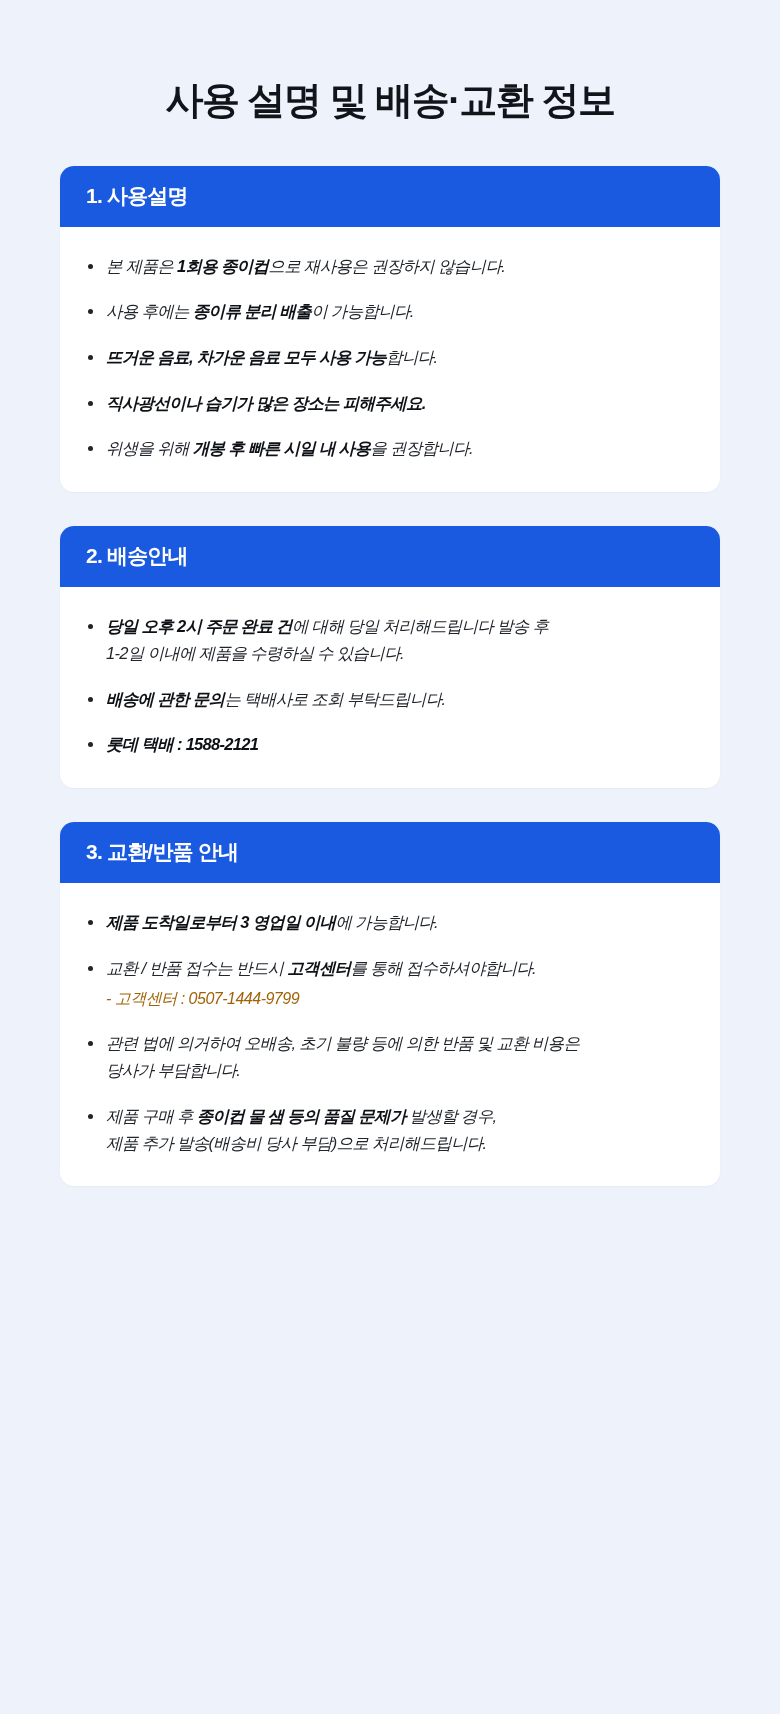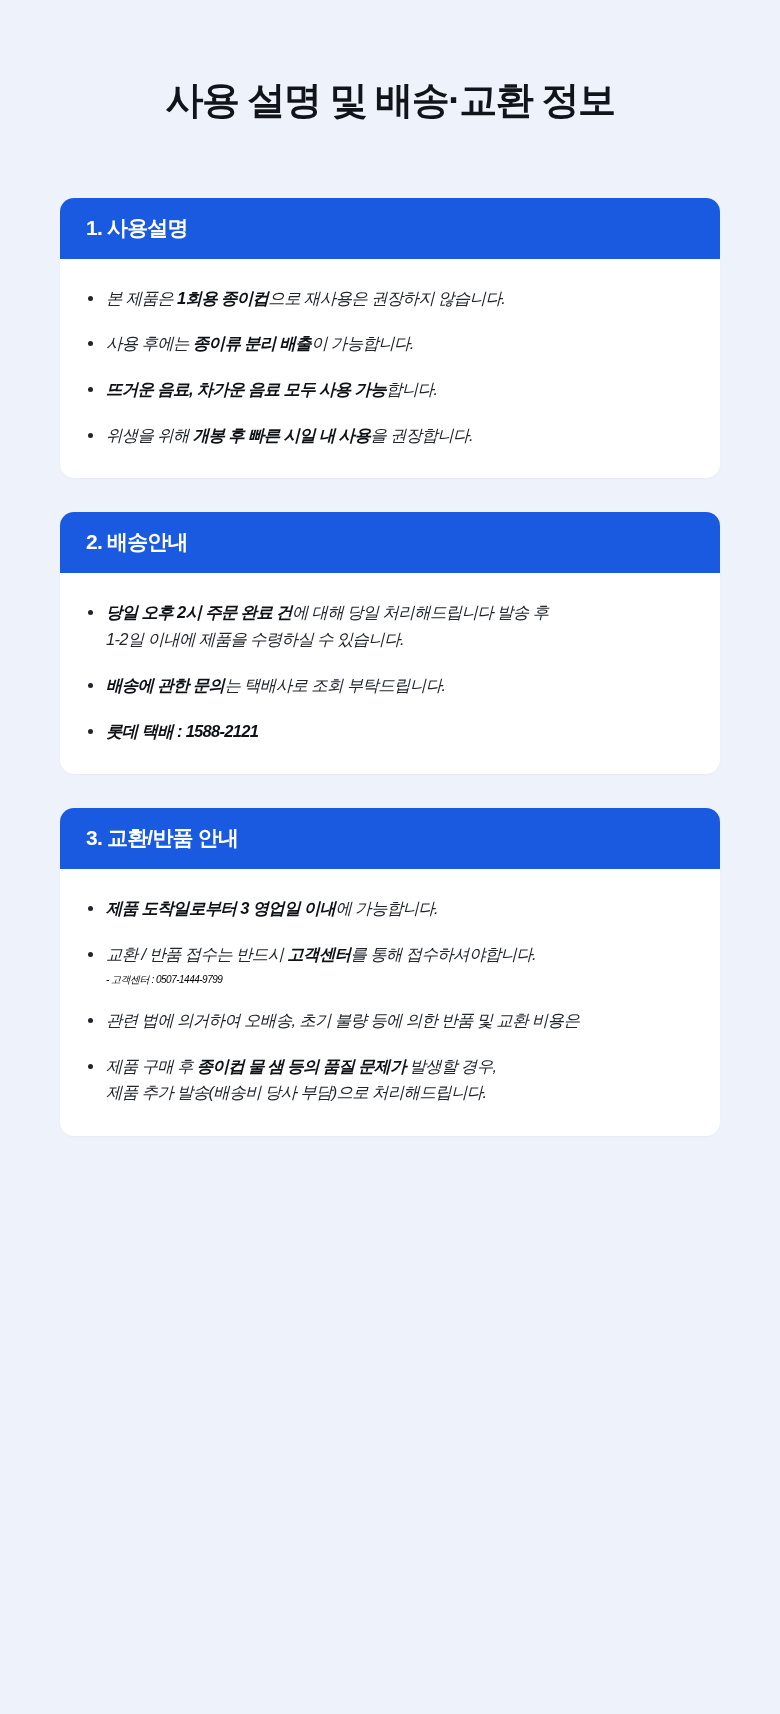--- a/index.html
+++ b/index.html
@@ -26,21 +26,20 @@
     padding: 78px 0 42px 0;
     line-height: 1.2;
   }
 
   .card {
     background: #ffffff;
     border-radius: 14px;
     overflow: hidden;
     margin-bottom: 34px;
     box-shadow: 0 1px 2px rgba(20,40,90,0.04);
-    margin-top: 32px;
   }
 
   .card-header {
     background: #1a5ae0;
     color: #ffffff;
     font-size: 21px;
     font-weight: 800;
     letter-spacing: -0.8px;
     padding: 16px 26px 17px 26px;
   }
@@ -75,62 +74,63 @@
     height: 5px;
     border-radius: 50%;
     background: #20242b;
   }
 
   .b { font-weight: 800; color: #0e1116; }
 
   .sub {
     display: block;
     margin-top: 4px;
-    font-size: 10px;
-    color: #000000;
+    font-size: 16px;
+    color: #a16207;
     letter-spacing: -0.5px;
   }
 
   .line2 { display: block; }
 </style>
 </head>
 <body>
 
 <div class="page">
 
   <h1 class="page-title">사용 설명 및 배송·교환 정보</h1>
 
   <div id="sections-root">
       <div class="card">
         <div class="card-header">1. 사용설명</div>
         <div class="card-body">
           <ul class="items">
             <li class="item"><span>본 제품은 </span><span class="b">1회용 종이컵</span><span>으로 재사용은 권장하지 않습니다.</span></li>
             <li class="item"><span>사용 후에는 </span><span class="b">종이류 분리 배출</span><span>이 가능합니다.</span></li>
             <li class="item"><span class="b">뜨거운 음료, 차가운 음료 모두 사용 가능</span><span>합니다.</span></li>
+            <li class="item"><span class="b">직사광선이나 습기가 많은 장소는 피해주세요.</span></li>
             <li class="item"><span>위생을 위해 </span><span class="b">개봉 후 빠른 시일 내 사용</span><span>을 권장합니다.</span></li>
           </ul>
         </div>
       </div>
       <div class="card">
         <div class="card-header">2. 배송안내</div>
         <div class="card-body">
           <ul class="items">
             <li class="item"><span class="b">당일 오후 2시 주문 완료 건</span><span>에 대해 당일 처리해드립니다 발송 후</span><span class="line2">1-2일 이내에 제품을 수령하실 수 있습니다.</span></li>
             <li class="item"><span class="b">배송에 관한 문의</span><span>는 택배사로 조회 부탁드립니다.</span></li>
             <li class="item"><span class="b">롯데 택배 : 1588-2121</span></li>
           </ul>
         </div>
       </div>
       <div class="card">
         <div class="card-header">3. 교환/반품 안내</div>
         <div class="card-body">
           <ul class="items">
             <li class="item"><span class="b">제품 도착일로부터 3 영업일 이내</span><span>에 가능합니다.</span></li>
             <li class="item"><span>교환 / 반품 접수는 반드시 </span><span class="b">고객센터</span><span>를 통해 접수하셔야합니다.</span><span class="sub">- 고객센터 : 0507-1444-9799</span></li>
-            <li class="item"><span>관련 법에 의거하여 오배송, 초기 불량 등에 의한 반품 및 교환 비용은</span></li>
+            <li class="item"><span>관련 법에 의거하여 오배송, 초기 불량 등에 의한 반품 및 교환 비용은</span><span class="line2">당사가 부담합니다.</span></li>
             <li class="item"><span>제품 구매 후 </span><span class="b">종이컵 물 샘 등의 품질 문제가</span><span> 발생할 경우,</span><span class="line2">제품 추가 발송(배송비 당사 부담)으로 처리해드립니다.</span></li>
           </ul>
         </div>
       </div>
     </div>
 
 </div>
 
 </body></html>

